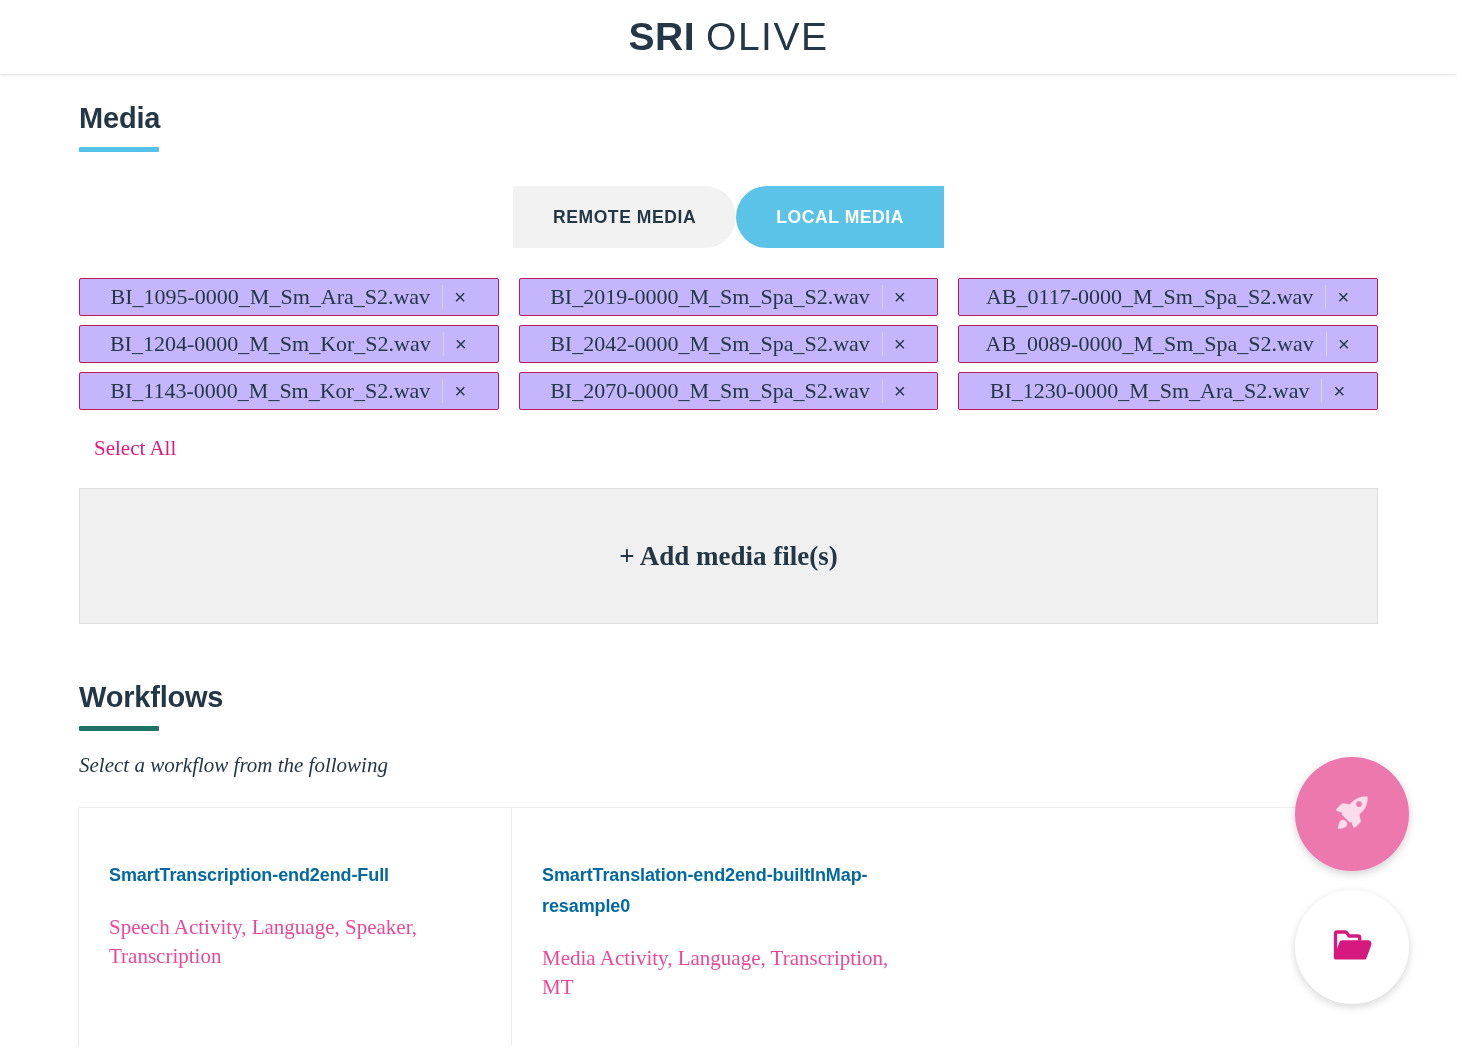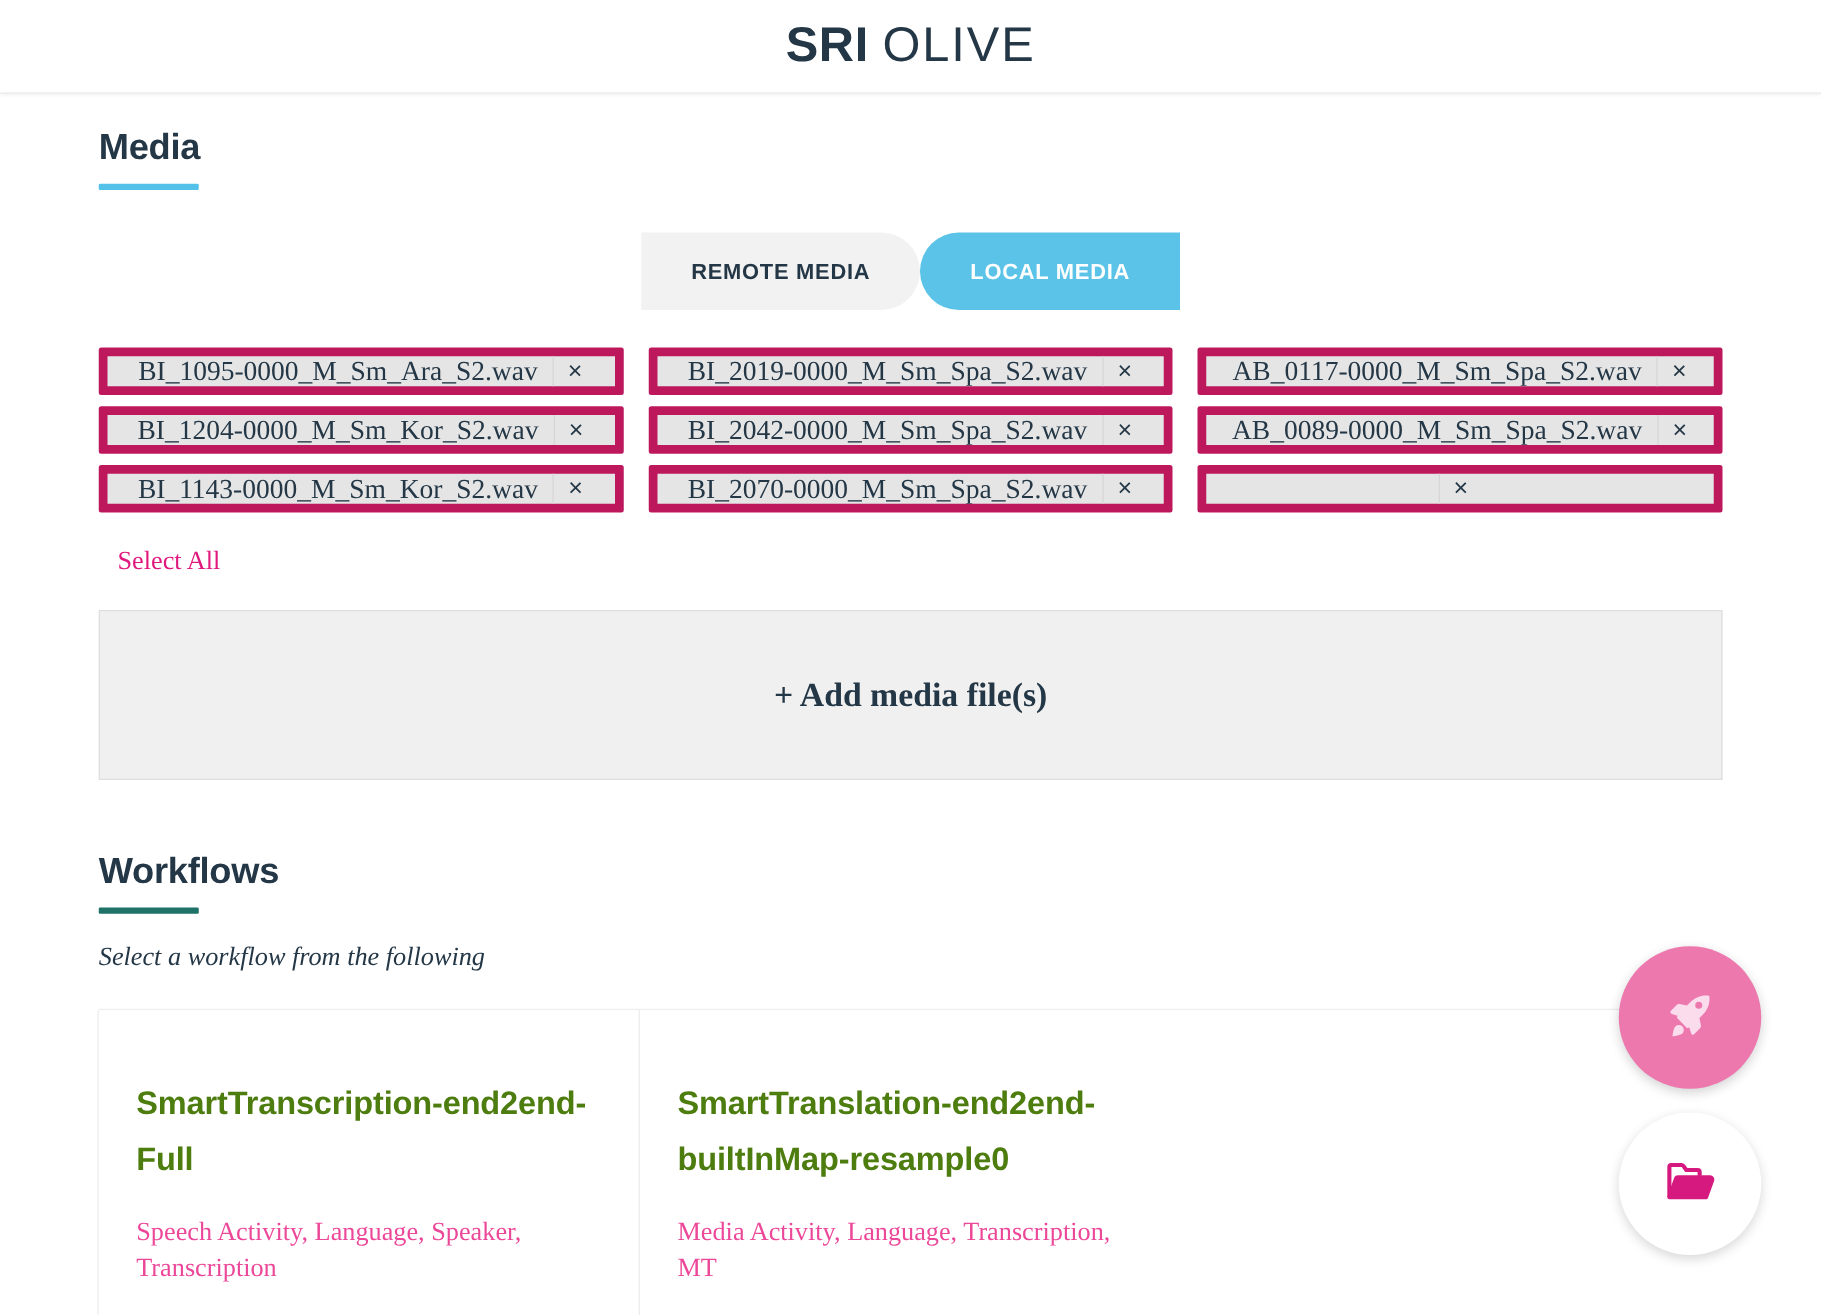--- a/index.html
+++ b/index.html
@@ -84,22 +84,22 @@
   }
 
   
   .chips-grid {
     margin-top: 30px;
     display: grid;
     grid-template-columns: repeat(3, 1fr);
     gap: 9px 20px;
   }
   .chip {
-    background: #e5e5e5;
-    border: 7px solid #be185d;
+    background: #c4b5fd;
+    border: 1px solid #be185d;
     border-radius: 2px;
     height: 38px;
     display: flex;
     align-items: center;
     justify-content: center;
     padding: 0 4px;
   }
   .chip-label {
     font-family: "Liberation Serif", serif;
     font-size: 22px;
@@ -174,23 +174,23 @@
     border-right: 1px solid #ededed;
     border-left: 1px solid #ededed;
     margin-left: -1px;
     padding: 52px 30px 40px 30px;
     min-height: 238px;
     cursor: pointer;
     background: #ffffff;
   }
   .wf-card.empty { border-right: none; border-left: none; }
   .wf-title {
-    font-size: 26px;
+    font-size: 18px;
     font-weight: 700;
-    color: #4d7c0f;
+    color: #0369a1;
     line-height: 1.72;
     letter-spacing: -0.1px;
     margin: 0;
   }
   .wf-desc {
     font-family: "Liberation Serif", serif;
     font-size: 21px;
     color: #ec4899;
     line-height: 1.38;
     margin-top: 22px;
@@ -276,20 +276,21 @@
         <span class="chip-label">BI_1143-0000_M_Sm_Kor_S2.wav</span>
         <span class="chip-sep"></span>
         <span class="chip-close">×</span>
       </div>
       <div class="chip">
         <span class="chip-label">BI_2070-0000_M_Sm_Spa_S2.wav</span>
         <span class="chip-sep"></span>
         <span class="chip-close">×</span>
       </div>
       <div class="chip">
+        <span class="chip-label">BI_1230-0000_M_Sm_Ara_S2.wav</span>
         <span class="chip-sep"></span>
         <span class="chip-close">×</span>
       </div>
     </div>
 
     <a class="remove-all">Select All</a>
 
     <div class="dropzone">
       <span class="dropzone-label">+ Add media file(s)</span>
     </div>

